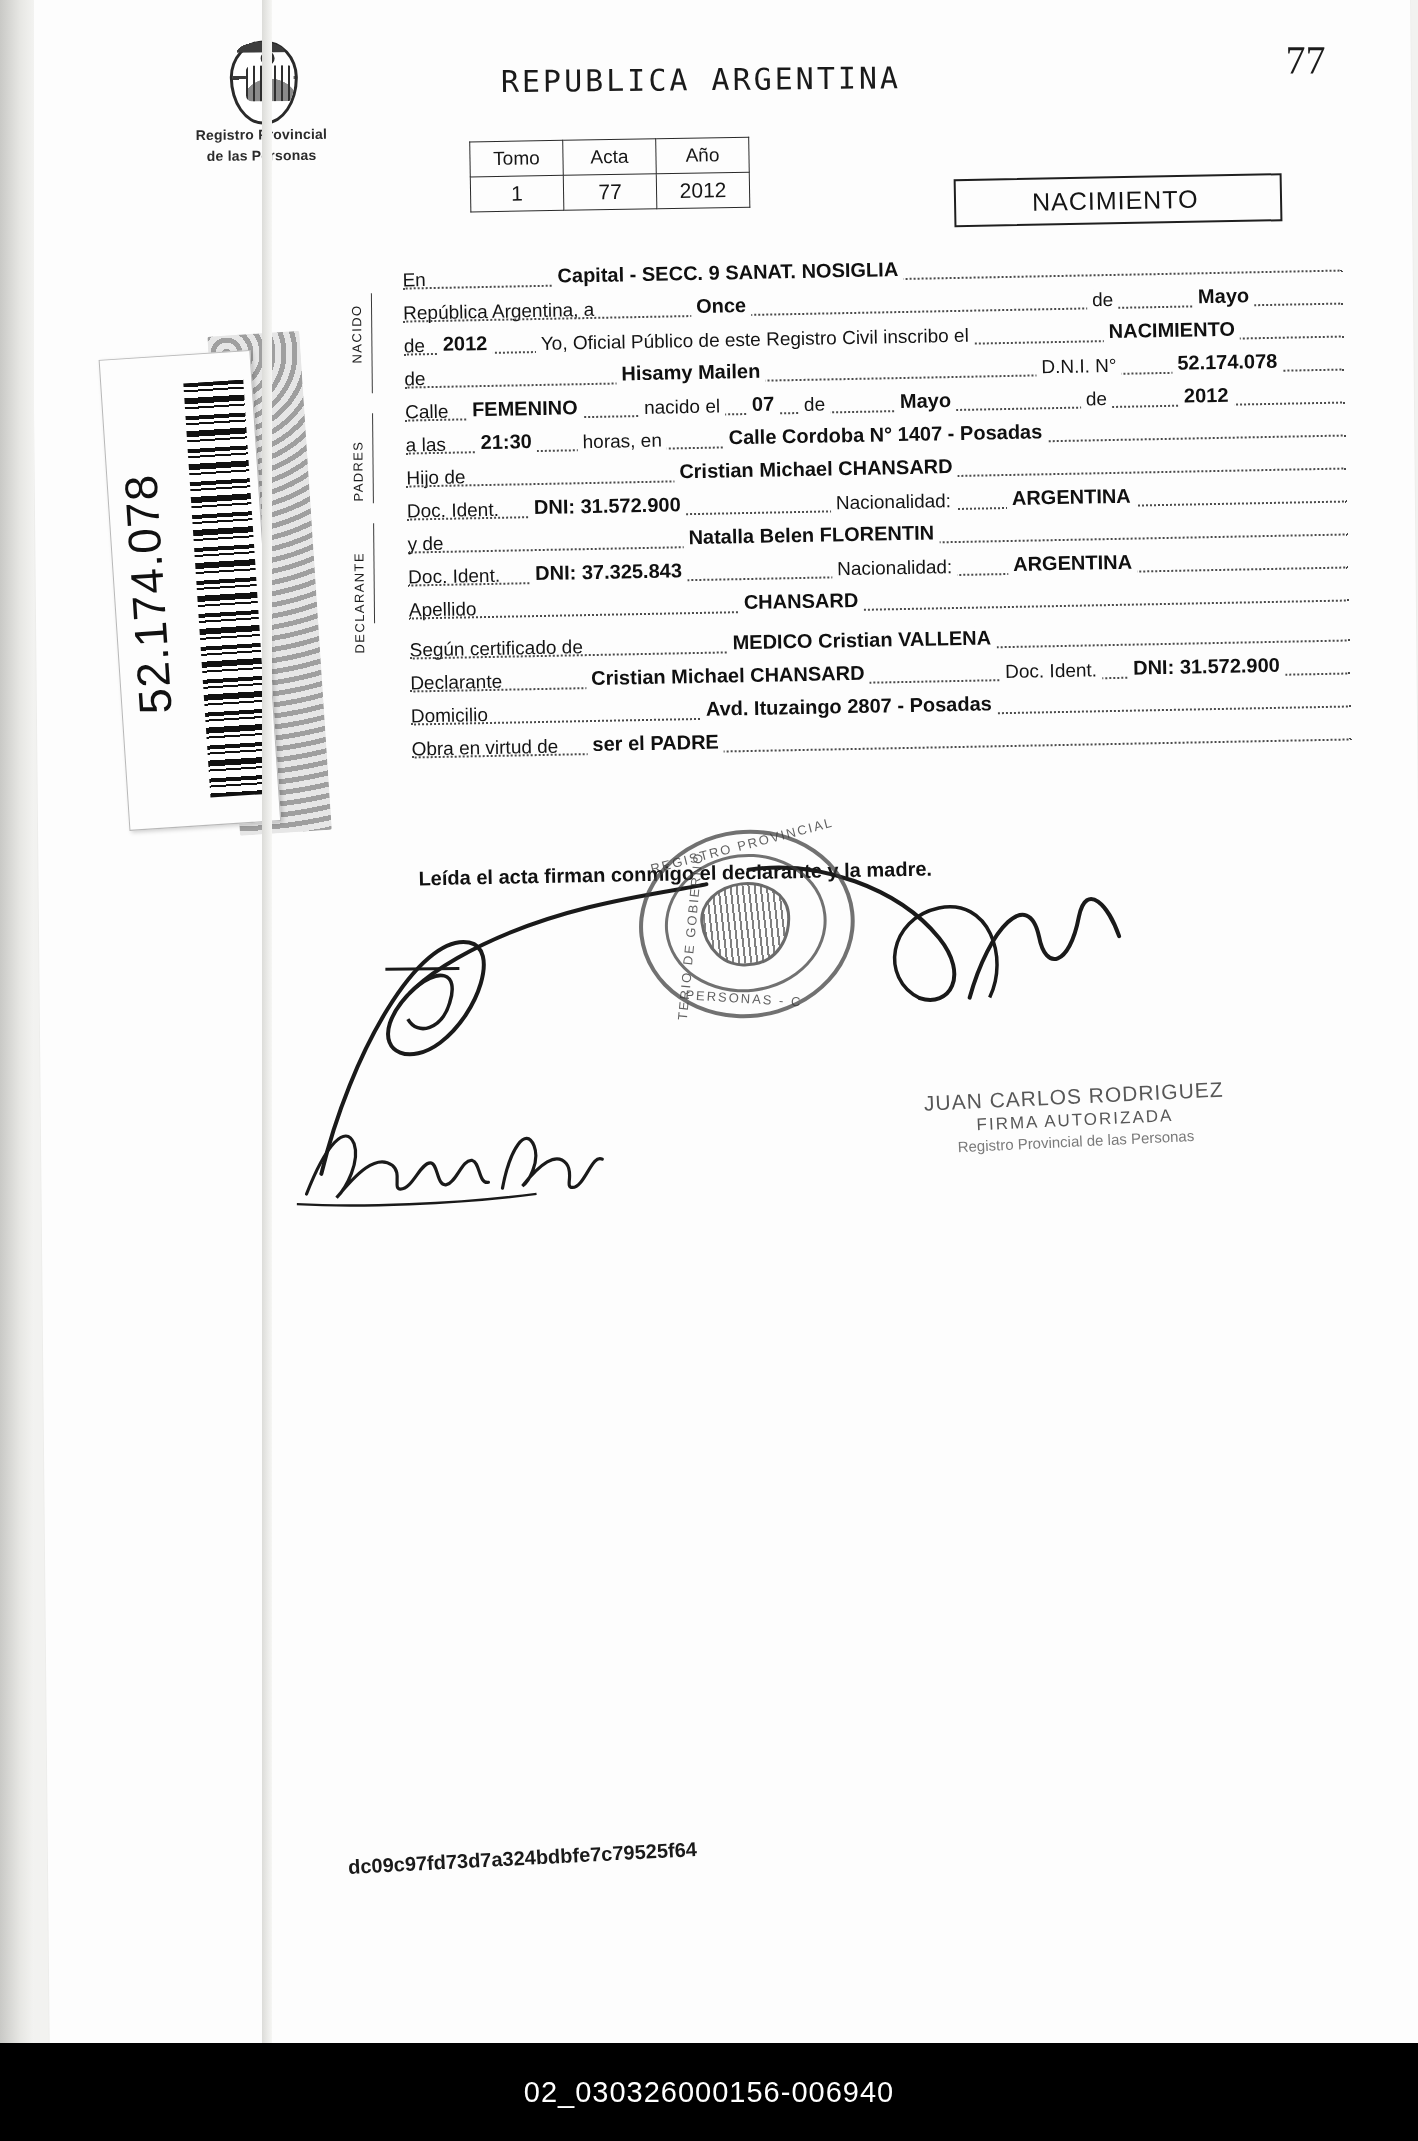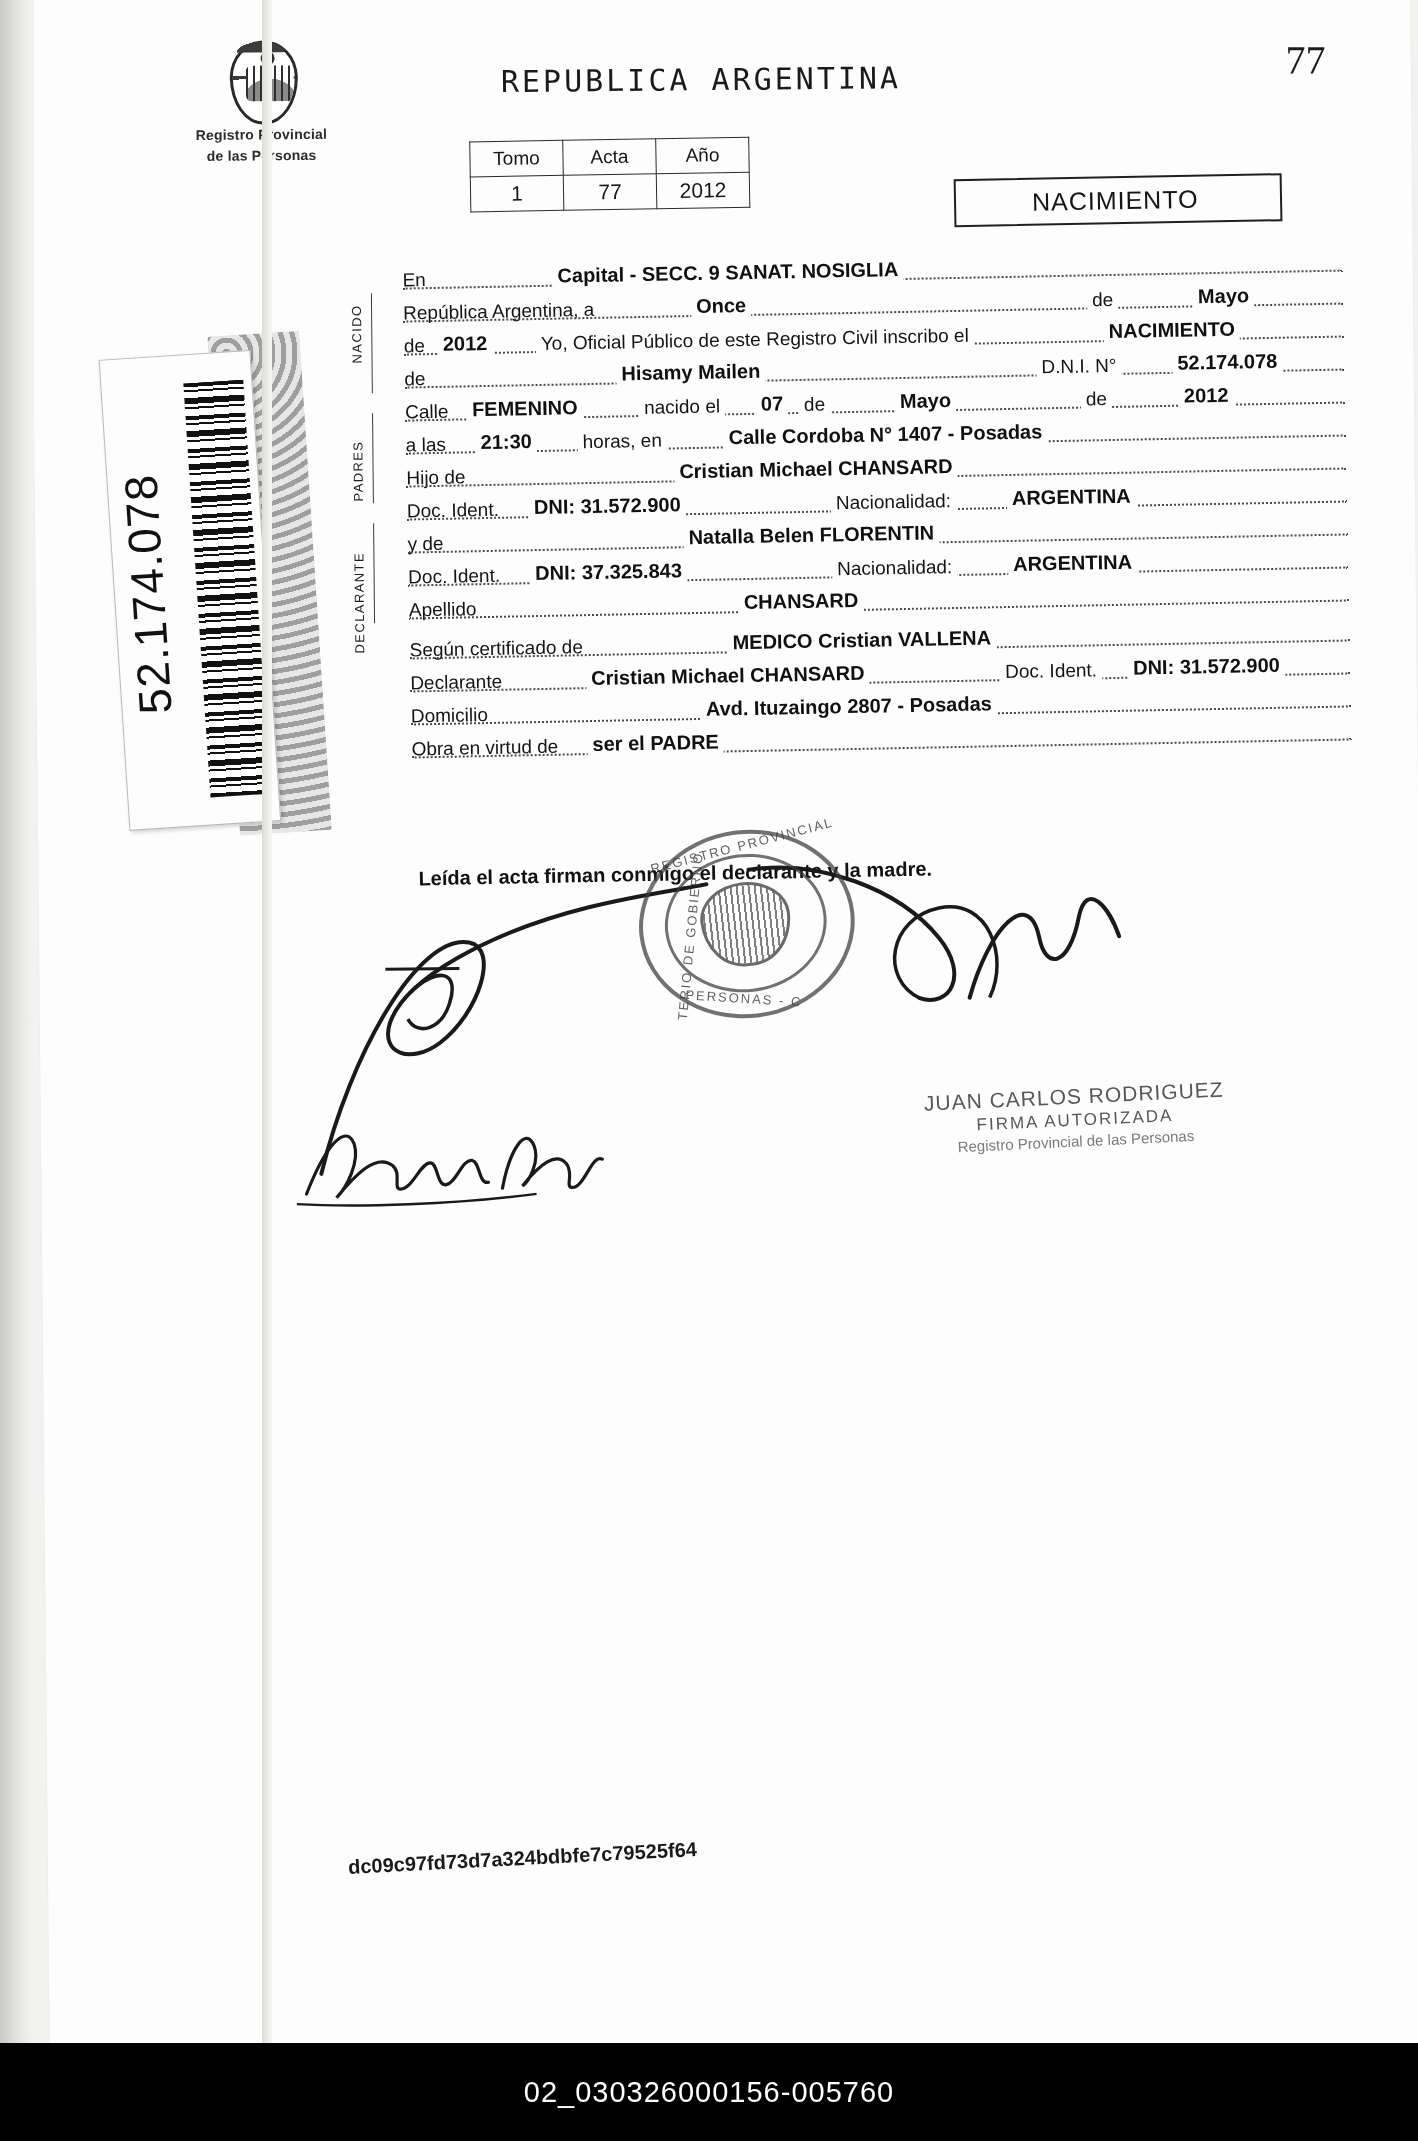--- a/index.html
+++ b/index.html
@@ -431,21 +431,21 @@
         <span class="val" style="left:212px;">Hisamy Mailen</span>
         <span class="mid" style="left:632px;">D.N.I. N°</span>
         <span class="val" style="left:768px;">52.174.078</span>
       </div>
 
       <div class="row">
         <span class="lead">Calle</span>
         <span class="dots"></span>
         <span class="val" style="left:62px;">FEMENINO</span>
         <span class="mid" style="left:234px;">nacido el</span>
-        <span class="val" style="left:342px;margin-left:9px;">07</span>
+        <span class="val" style="left:342px;">07</span>
         <span class="mid" style="left:394px;">de</span>
         <span class="val" style="left:490px;">Mayo</span>
         <span class="mid" style="left:676px;">de</span>
         <span class="val" style="left:774px;">2012</span>
       </div>
 
       <div class="row">
         <span class="lead">a las</span>
         <span class="dots"></span>
         <span class="val" style="left:70px;">21:30</span>
@@ -566,14 +566,14 @@
 
     <div id="hash">dc09c97fd73d7a324bdbfe7c79525f64</div>
 
   </div>
 
   <div id="gutter"></div>
   <div id="gutter2"></div>
 </div>
 
 <div id="footer-bar">
-  <span>02_030326000156-005760</span>
+  <span>02_030326000156-006940</span>
 </div>
 
 </body></html>

